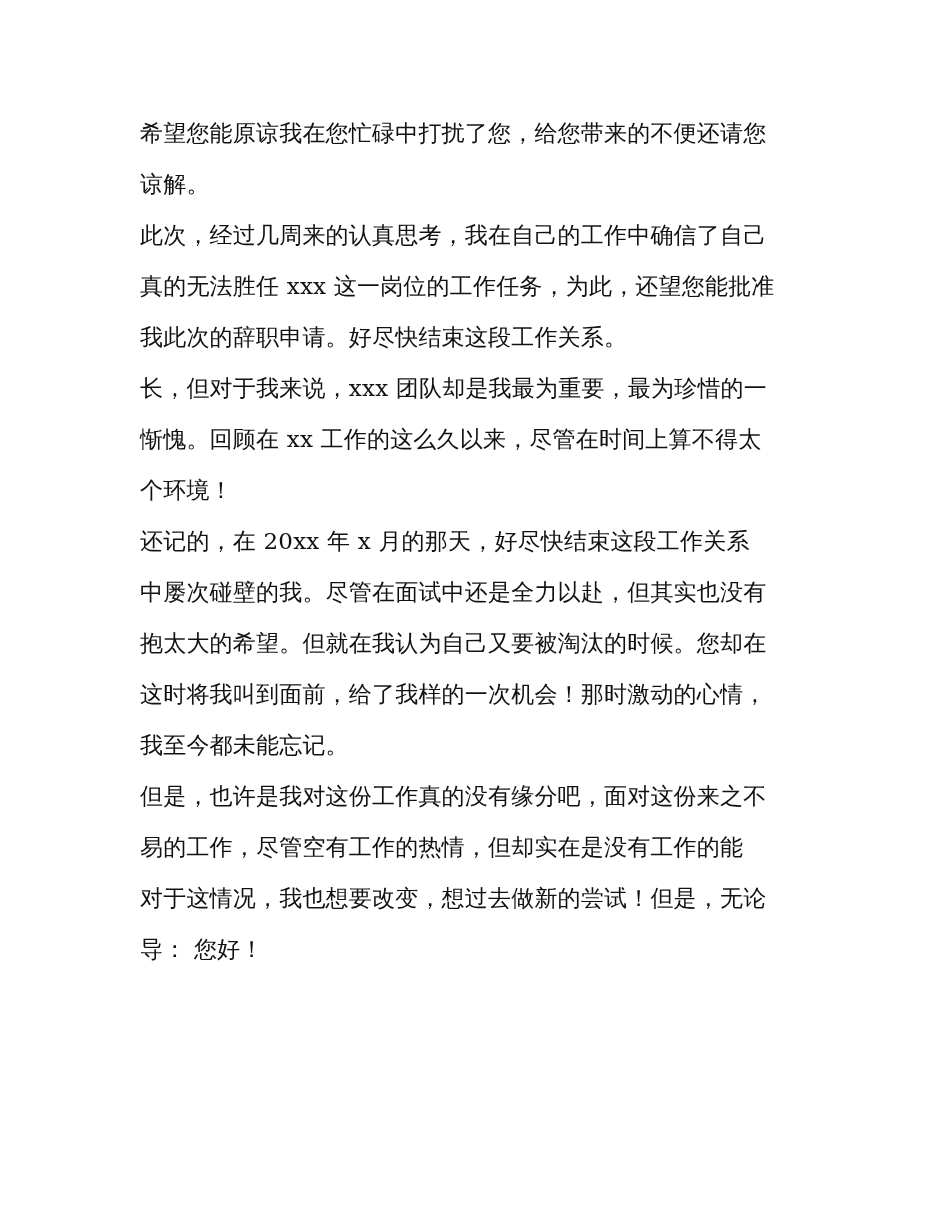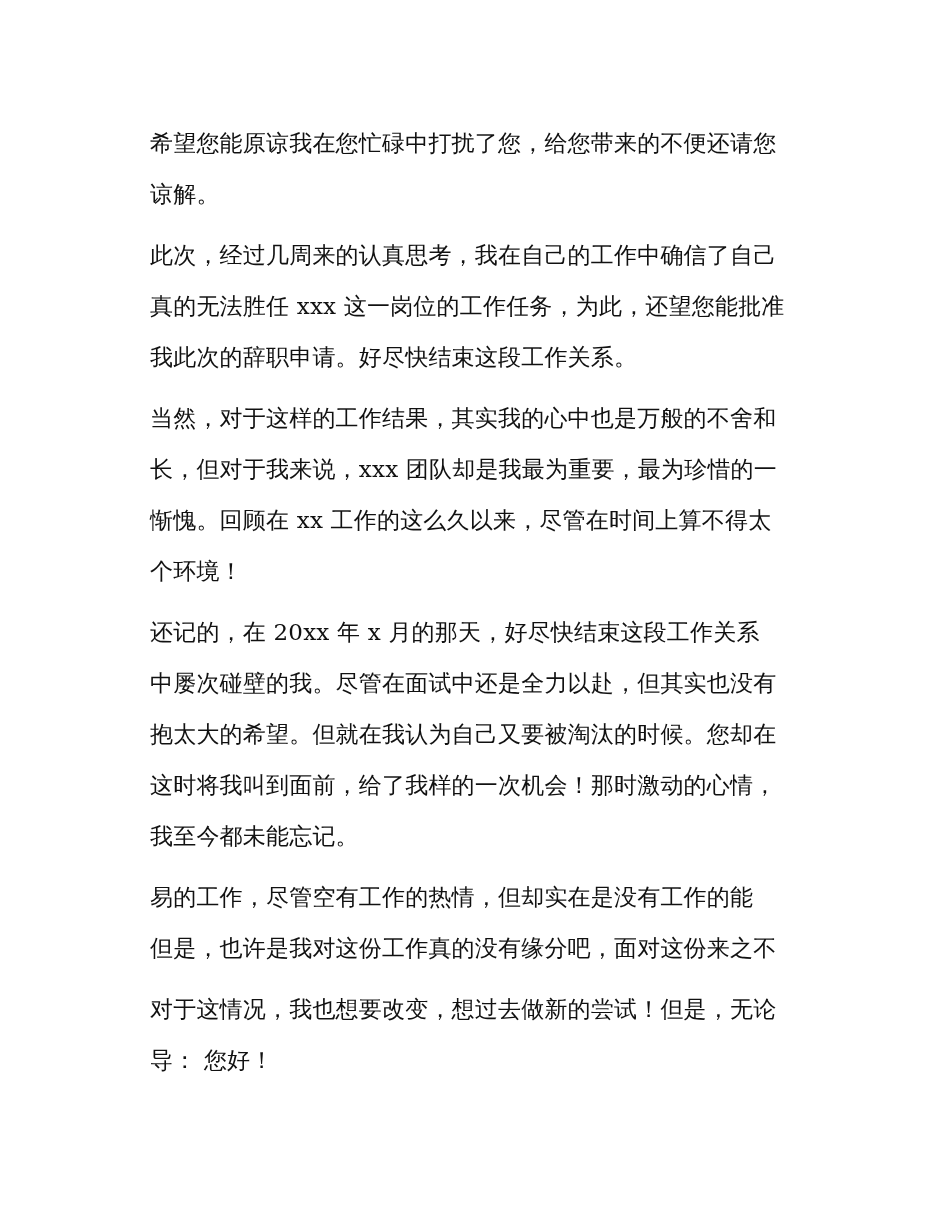--- a/index.html
+++ b/index.html
@@ -15,21 +15,21 @@
       font-family: "DejaVu Serif", "Liberation Serif", serif;
       color: #111111;
     }
     .page {
       position: absolute;
       left: 140px;
       top: 108px;
       width: 680px;
     }
     .para {
-      margin: 10px;
+      margin: 0;
       padding: 0;
     }
     .line {
       display: block;
       height: 51px;
       line-height: 51px;
       font-size: 23px;
       white-space: nowrap;
       letter-spacing: 0.2px;
     }
@@ -44,37 +44,36 @@
     <span class="line">谅解。</span>
   </div>
 
   <div class="para">
     <span class="line">此次，经过几周来的认真思考，我在自己的工作中确信了自己</span>
     <span class="line">真的无法胜任 xxx 这一岗位的工作任务，为此，还望您能批准</span>
     <span class="line">我此次的辞职申请。好尽快结束这段工作关系。</span>
   </div>
 
   <div class="para">
-    <span class="line">当然，对于这样的工作结果，其实我的心中也是万般的不舍和</span>
     <span class="line">长，但对于我来说，xxx 团队却是我最为重要，最为珍惜的一</span>
     <span class="line">惭愧。回顾在 xx 工作的这么久以来，尽管在时间上算不得太</span>
     <span class="line">个环境！</span>
   </div>
 
   <div class="para">
     <span class="line">还记的，在 20xx 年 x 月的那天，好尽快结束这段工作关系</span>
     <span class="line">中屡次碰壁的我。尽管在面试中还是全力以赴，但其实也没有</span>
     <span class="line">抱太大的希望。但就在我认为自己又要被淘汰的时候。您却在</span>
     <span class="line">这时将我叫到面前，给了我样的一次机会！那时激动的心情，</span>
     <span class="line">我至今都未能忘记。</span>
   </div>
 
   <div class="para">
+    <span class="line">但是，也许是我对这份工作真的没有缘分吧，面对这份来之不</span>
     <span class="line">易的工作，尽管空有工作的热情，但却实在是没有工作的能</span>
-    <span class="line">但是，也许是我对这份工作真的没有缘分吧，面对这份来之不</span>
   </div>
 
   <div class="para">
     <span class="line">对于这情况，我也想要改变，想过去做新的尝试！但是，无论</span>
     <span class="line">导： 您好！</span>
   </div>
 
 </div>
 
 </body></html>

